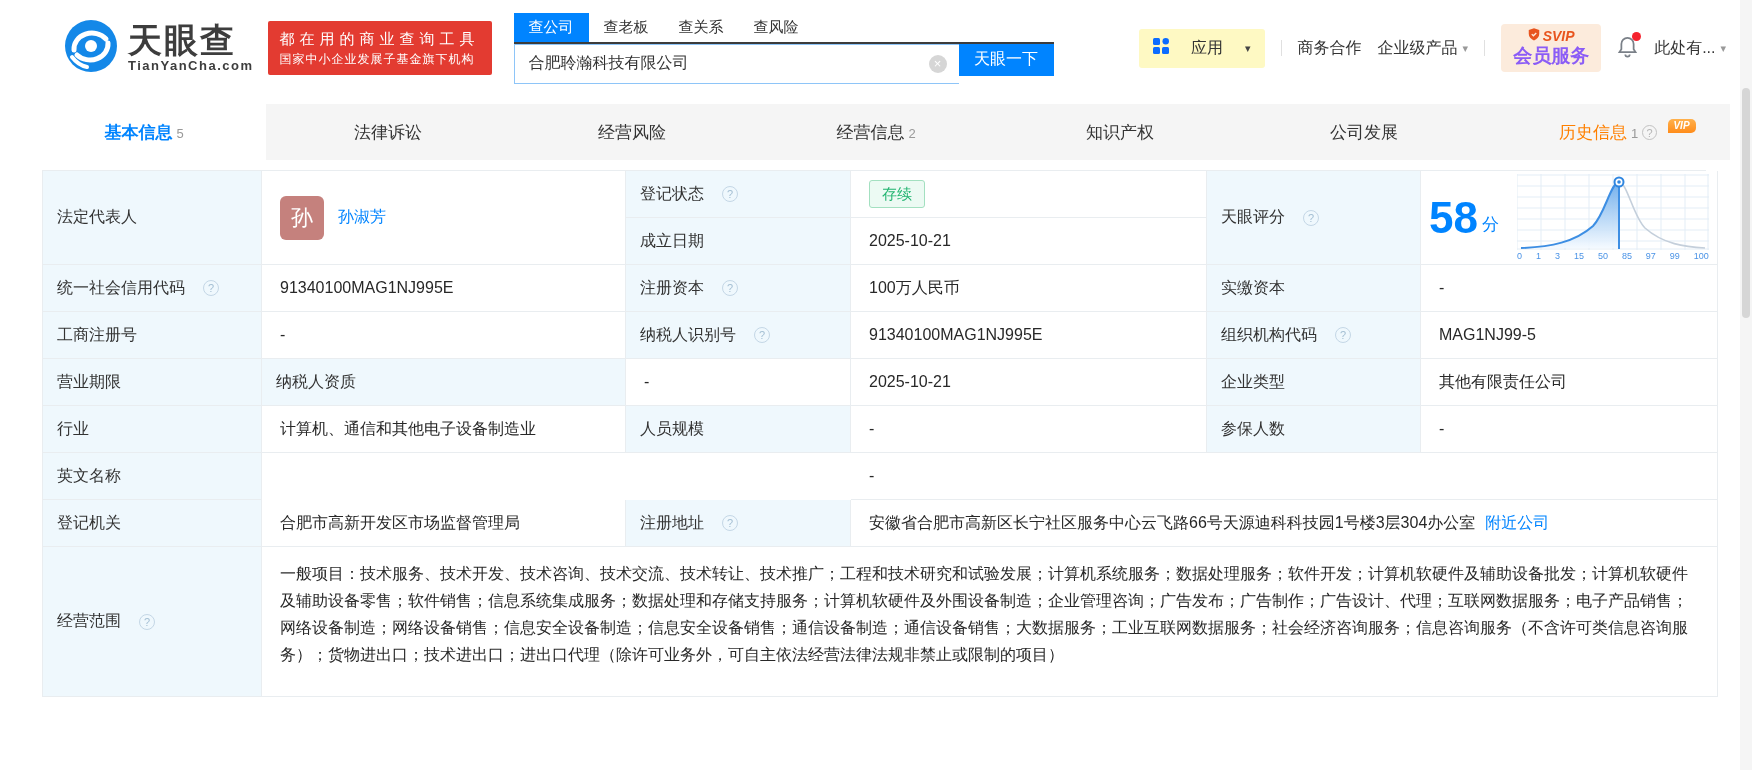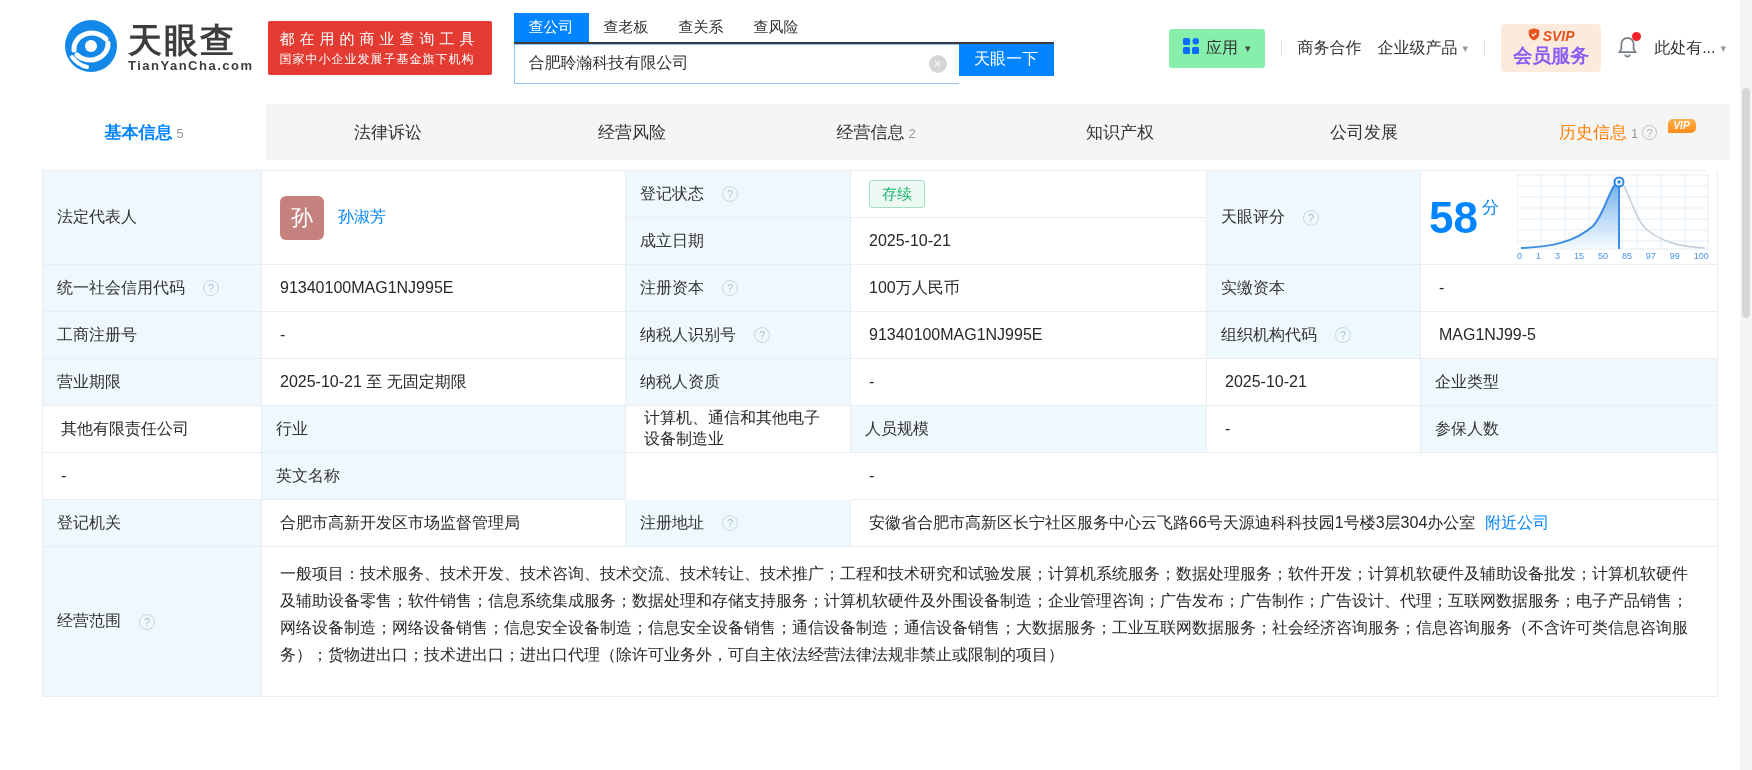--- a/index.html
+++ b/index.html
@@ -23,21 +23,21 @@
   .search-input-wrap { position:relative; flex:1; }
   .search-input-wrap input { width:100%; height:40px; border:1px solid #8ec5f8; border-right:none;
       font-size:16px; color:#333; padding:0 38px 0 14px; outline:none;
       font-family:"Liberation Sans","DejaVu Sans",sans-serif; }
   .clear-icon { position:absolute; right:12px; top:11px; width:18px; height:18px; border-radius:50%;
       background:#d6d6d6; color:#fff; font-size:13px; line-height:18px; text-align:center; cursor:pointer; }
   .search-btn { width:95px; height:32px; background:#0084ff; color:#fff; border:none; font-size:16px;
       cursor:pointer; font-family:"Liberation Sans","DejaVu Sans",sans-serif; }
 
   .header-nav { margin-left:auto; display:flex; align-items:center; gap:16px; font-size:16px; color:#333; }
-  .nav-apps { display:flex; align-items:center; gap:7px; background:#86efac; padding:9px 14px; border-radius:3px; cursor:pointer;justify-content:space-between; }
+  .nav-apps { display:flex; align-items:center; gap:22px; background:#fef9c3; padding:9px 14px; border-radius:3px; cursor:pointer;justify-content:space-between; }
   .nav-apps .caret { font-size:11px; color:#444; }
   .nav-divider { width:1px; height:16px; background:#e0e0e0; }
   .nav-link { cursor:pointer; white-space:nowrap; }
   .nav-drop { display:flex; align-items:center; gap:5px; cursor:pointer; white-space:nowrap; }
   .nav-drop .caret { font-size:11px; color:#999; }
   .svip { background:#fcebdc; border-radius:4px; padding:4px 12px; text-align:center; cursor:pointer; }
   .svip .top { display:flex; align-items:center; justify-content:center; gap:3px;
       color:#e8541e; font-weight:bold; font-style:italic; font-size:14px; line-height:1.2; }
   .svip .bottom { color:#8b5cf6; font-weight:bold; font-size:19px; line-height:1.2;text-align:center; }
   .bell-wrap { position:relative; cursor:pointer; display:flex; align-items:center; }
@@ -66,21 +66,21 @@
   .lbl { background:#eff8fd; color:#333; padding:0 14px; gap:18px; }
   .val { background:#fff; color:#282828; padding:0 18px; }
   .q-ico { flex:0 0 auto; width:16px; height:16px; border-radius:50%; border:1px solid #c4d7e6;
       color:#a4bfd3; font-size:11px; line-height:15px; text-align:center; }
   .avatar { width:44px; height:44px; border-radius:6px; background:#c5817d; color:#fff;
       font-size:22px; display:flex; align-items:center; justify-content:center; margin-right:14px; }
   .link { color:#0084ff; cursor:pointer; text-decoration:none; }
   .badge-green { border:1px solid #a3e0c0; background:#ecfaf3; color:#23b571; font-size:15px;
       padding:3px 12px; border-radius:3px; line-height:1.3; }
   .score-cell { justify-content:center; gap:18px; padding:0 8px; }
-  .score-num { display:flex; color:#0084ff; }
+  .score-num { display:flex; align-items:flex-end; color:#0084ff; }
   .score-num .n { font-size:44px; font-weight:bold; line-height:1; }
   .score-num .u { font-size:17px; margin:0 0 4px 4px; }
   .mini-chart { display:flex; flex-direction:column; }
   .axis-labels { width:192px; display:flex; justify-content:space-between; margin-top:1px; }
   .axis-labels span { font-size:9px; color:#4b93e6; }
   .scope-cell { align-items:flex-start; padding:13px 18px; line-height:27px; display:block; }
 
   
   .scrollbar { position:fixed; right:0; top:0; width:12px; height:770px; background:#f5f5f5; }
   .scroll-thumb { position:absolute; top:88px; left:2px; width:8px; height:230px; border-radius:4px; background:#d6d6d6; }
@@ -320,23 +320,20 @@
     <span>组织机构代码</span>
     <span class="q-ico">?</span>
   </div>
   <div class="cell val">
     <span>MAG1NJ99-5</span>
   </div>
 
   <div class="cell lbl">
     <span>营业期限</span>
   </div>
-  <div class="cell val">
-    <span>2025-10-21 至 无固定期限</span>
-  </div>
   <div class="cell lbl">
     <span>纳税人资质</span>
   </div>
   <div class="cell val">
     <span>-</span>
   </div>
   <div class="cell val">
     <span>2025-10-21</span>
   </div>
 

